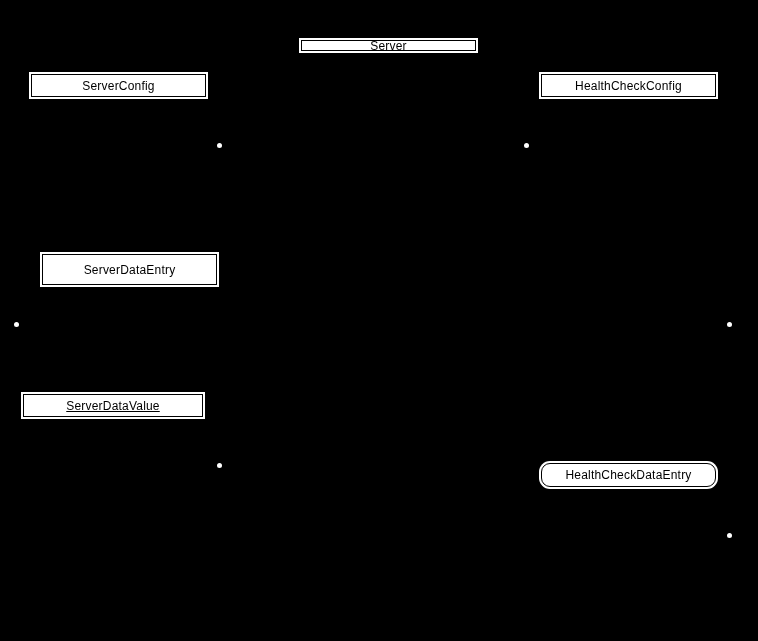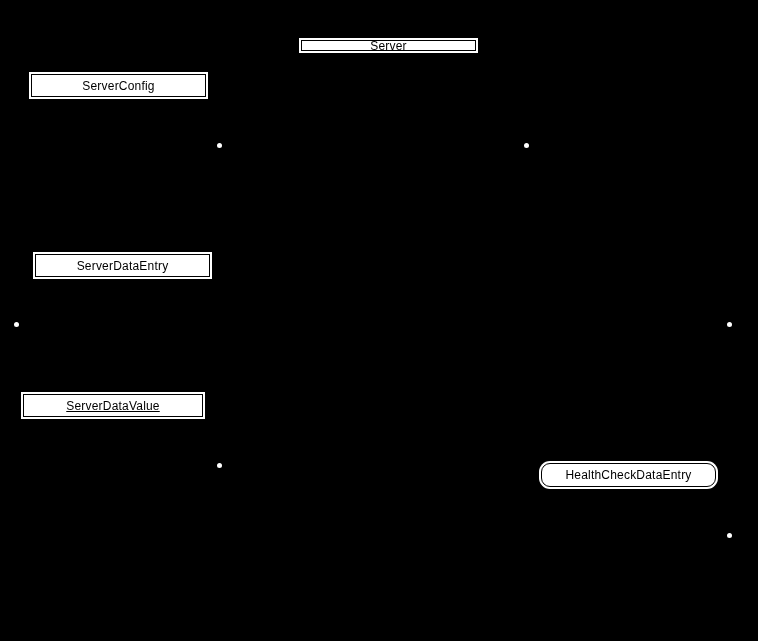--- a/index.html
+++ b/index.html
@@ -35,21 +35,21 @@
     position: absolute;
     width: 5px;
     height: 5px;
     border-radius: 50%;
     background: #ffffff;
   }
   
   .n-server                  { left: 299px; top: 3px;   width: 179px; height: 15px; margin-top: 35px; }
   .n-server-config           { left: 29px;  top: 72px;  width: 179px; height: 27px; }
   .n-health-check-config     { left: 539px; top: 72px;  width: 179px; height: 27px; }
-  .n-server-data-entry       { left: 33px;  top: 252px; width: 179px; height: 27px; text-align: center; }
+  .n-server-data-entry       { left: 40px;  top: 252px; width: 179px; height: 35px; text-align: center; }
   .n-health-check-params     { left: 539px; top: 252px; width: 179px; height: 27px; }
   .n-server-data-value       { left: 21px;  top: 392px; width: 184px; height: 27px; text-decoration: underline; }
   .n-health-check-data-entry { left: 539px; top: 461px; width: 179px; height: 28px; border-radius: 11px; }
   
   .d-1 { left: 217px; top: 143px; }
   .d-2 { left: 524px; top: 143px; }
   .d-3 { left: 14px;  top: 322px; }
   .d-4 { left: 727px; top: 322px; }
   .d-5 { left: 217px; top: 463px; }
   .d-6 { left: 727px; top: 533px; }
@@ -60,20 +60,23 @@
 <div class="canvas">
 
   <div class="node n-server">
     <span class="label">Server</span>
   </div>
 
   <div class="node n-server-config">
     <span class="label">ServerConfig</span>
   </div>
 
+  <div class="node n-health-check-config">
+    <span class="label">HealthCheckConfig</span>
+  </div>
 
   <div class="node n-server-data-entry">
     <span class="label">ServerDataEntry</span>
   </div>
 
 
   <div class="node n-server-data-value">
     <span class="label">ServerDataValue</span>
   </div>
 

